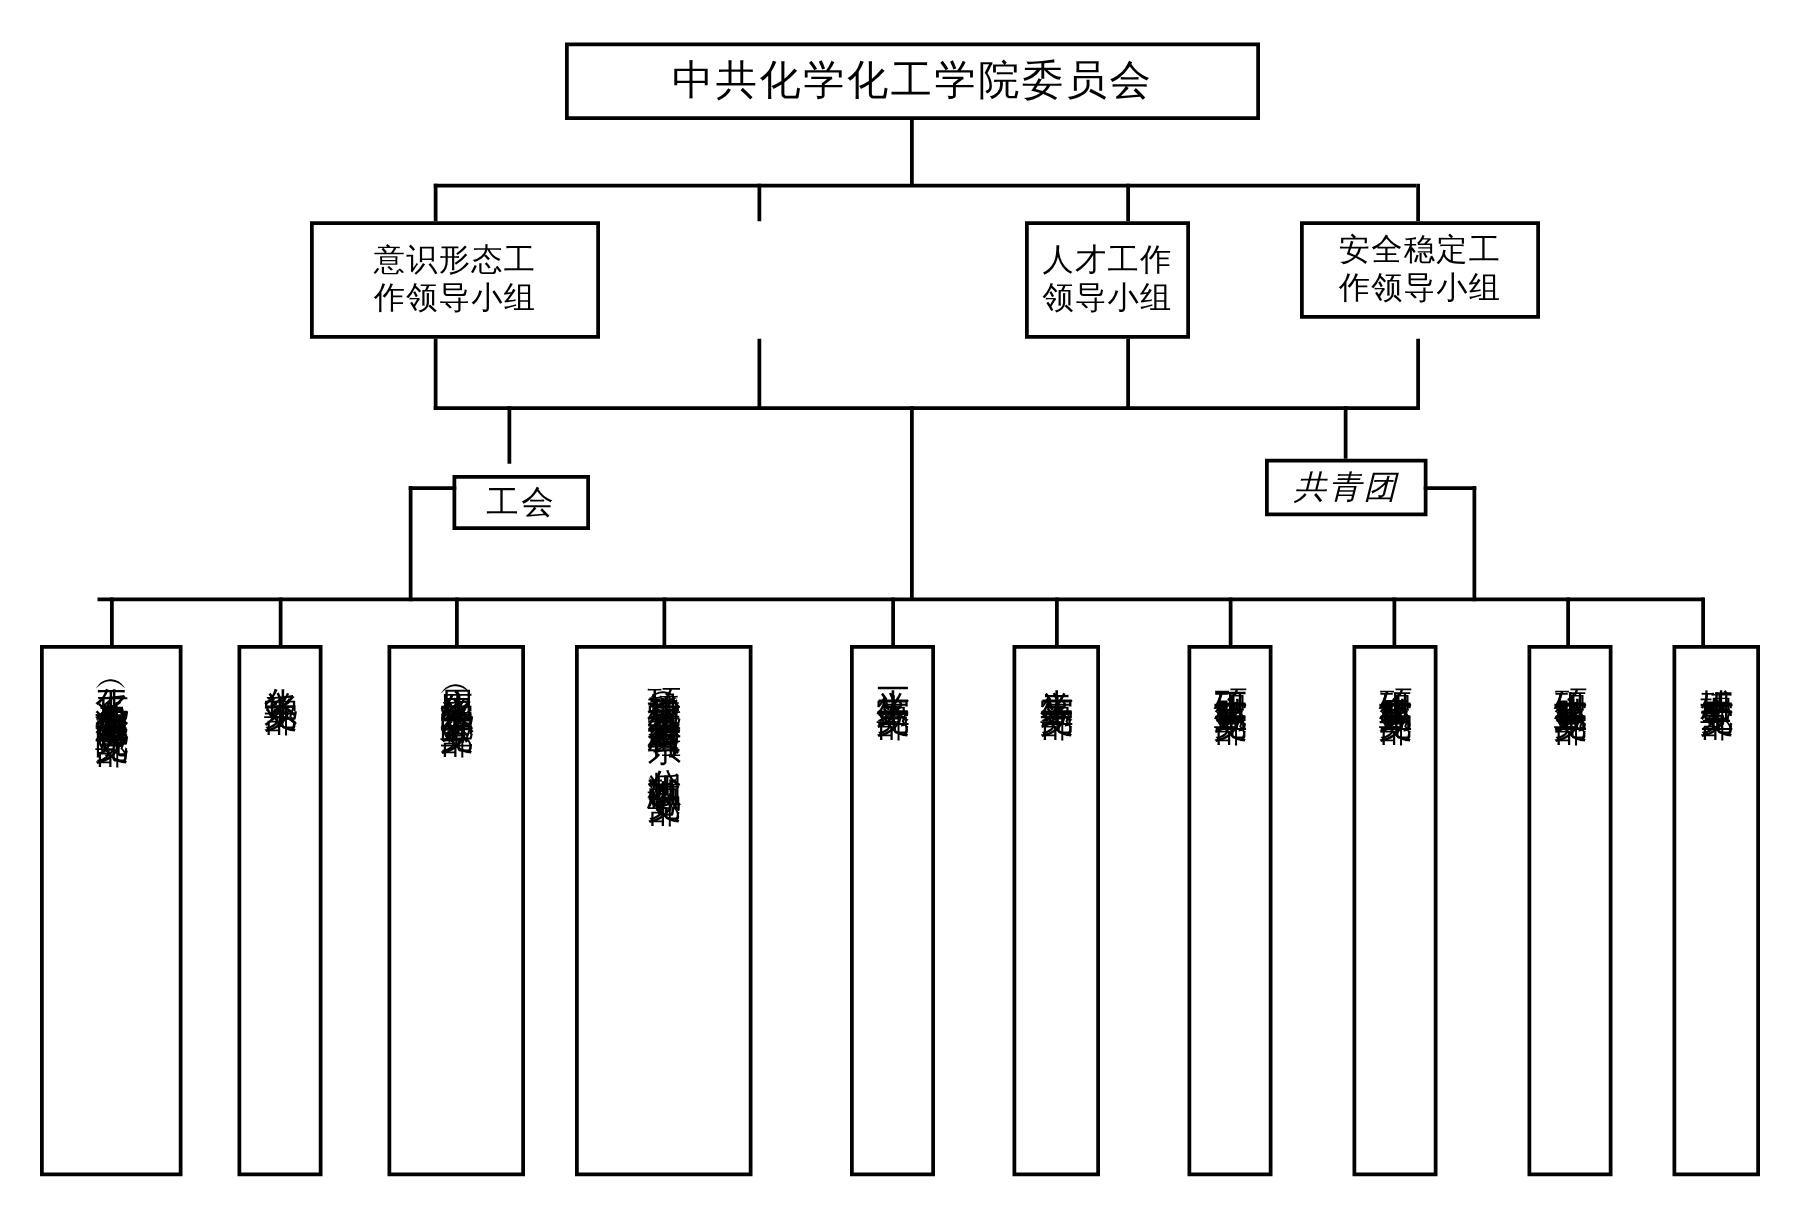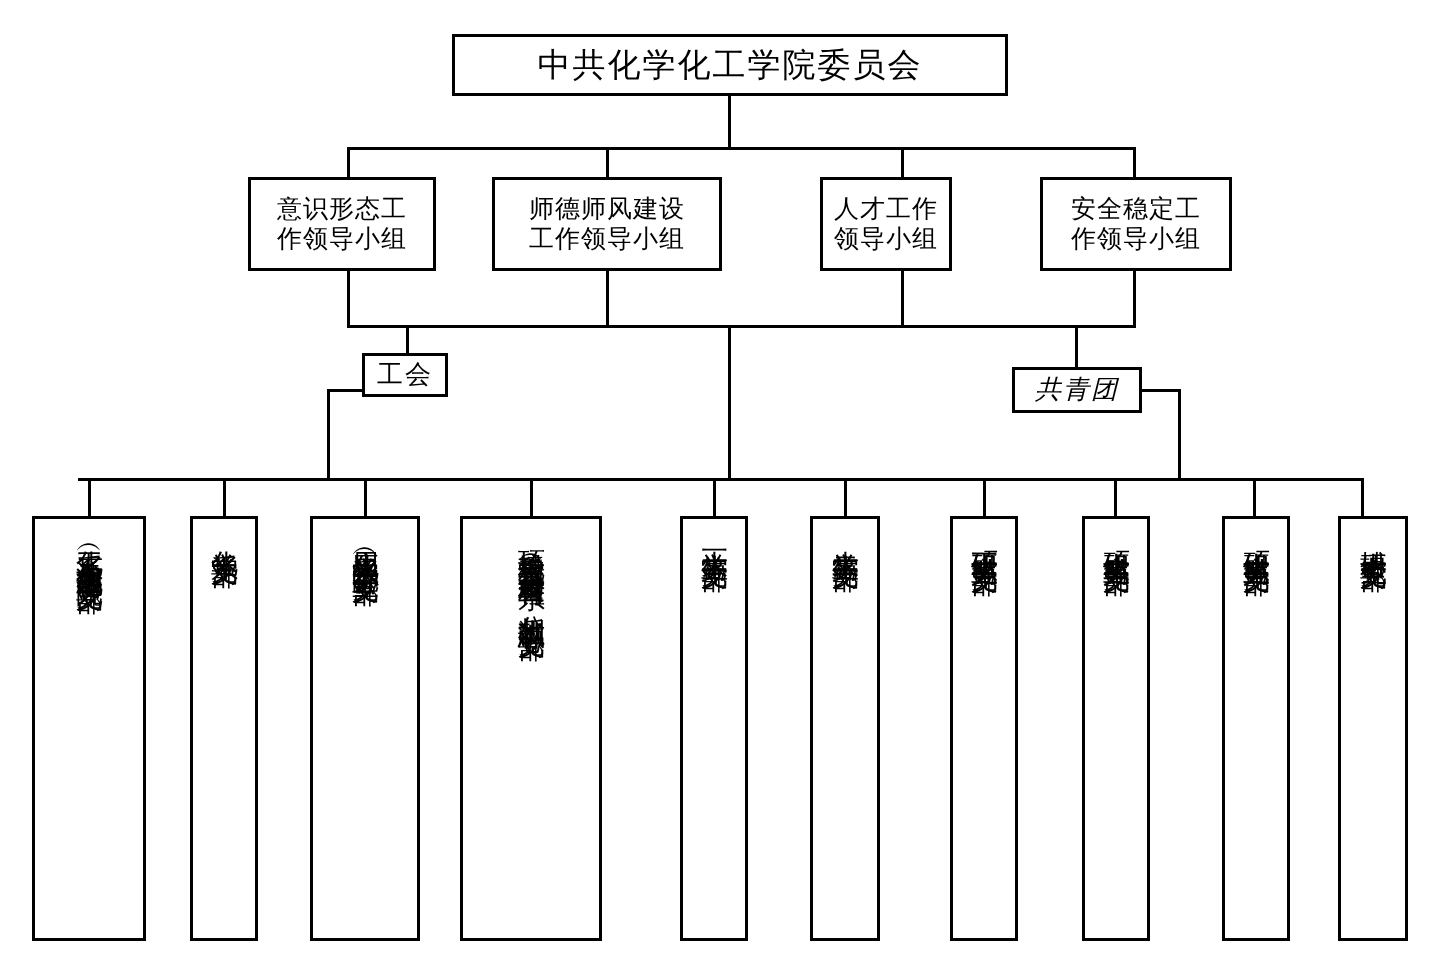--- a/index.html
+++ b/index.html
@@ -43,30 +43,30 @@
   }
   #node-root .node-label {
     font-size: 33px;
     letter-spacing: 2px;
   }
   
   .group-node .node-label {
     font-size: 25px;
     letter-spacing: 1px;
   }
-  #node-g0 { left: 248px; top: 177px; width: 188px; height: 94px; }
+  #node-g0 { left: 248px; top: 177px; width: 232px; height: 94px; }
   #node-g1 { left: 492px; top: 177px; width: 230px; height: 94px; }
   #node-g2 { left: 820px; top: 177px; width: 132px; height: 94px; }
-  #node-g3 { left: 1040px; top: 177px; width: 192px; height: 94px; }
+  #node-g3 { left: 1040px; top: 177px; width: 192px; height: 78px; }
   
   .mid-node .node-label {
     font-size: 26px;
     letter-spacing: 2px;
   }
-  #node-m0 { left: 362px; top: 353px; width: 86px; height: 44px; }
+  #node-m0 { left: 362px; top: 380px; width: 110px; height: 44px; }
   #node-m1 { left: 1012px; top: 367px; width: 130px; height: 46px; font-style: italic; }
   
   .branch-node {
     top: 516px;
     height: 425px;
     align-items: flex-start;
     justify-content: center;
     padding: 10px 4px 6px 4px;
   }
   .branch-node .node-label {
@@ -98,24 +98,20 @@
   <div class="ln ln-v" style="left:728px; top:96px; width:3px; height:52px;"></div>
   <div class="ln ln-h" style="left:347px; top:147px; width:786px;"></div>
   <div class="ln ln-v" style="left:347px; top:147px; height:30px;"></div>
   <div class="ln ln-v" style="left:606px; top:147px; height:30px;"></div>
   <div class="ln ln-v" style="left:901px; top:147px; height:30px;"></div>
   <div class="ln ln-v" style="left:1133px; top:147px; height:30px;"></div>
 
   <div class="node group-node" id="node-g0">
     <span class="node-label">意识形态工
 作领导小组</span>
-  </div>
-  <div class="node group-node" id="node-g1">
-    <span class="node-label">师德师风建设
-工作领导小组</span>
   </div>
   <div class="node group-node" id="node-g2">
     <span class="node-label">人才工作
 领导小组</span>
   </div>
   <div class="node group-node" id="node-g3">
     <span class="node-label">安全稳定工
 作领导小组</span>
   </div>
 

